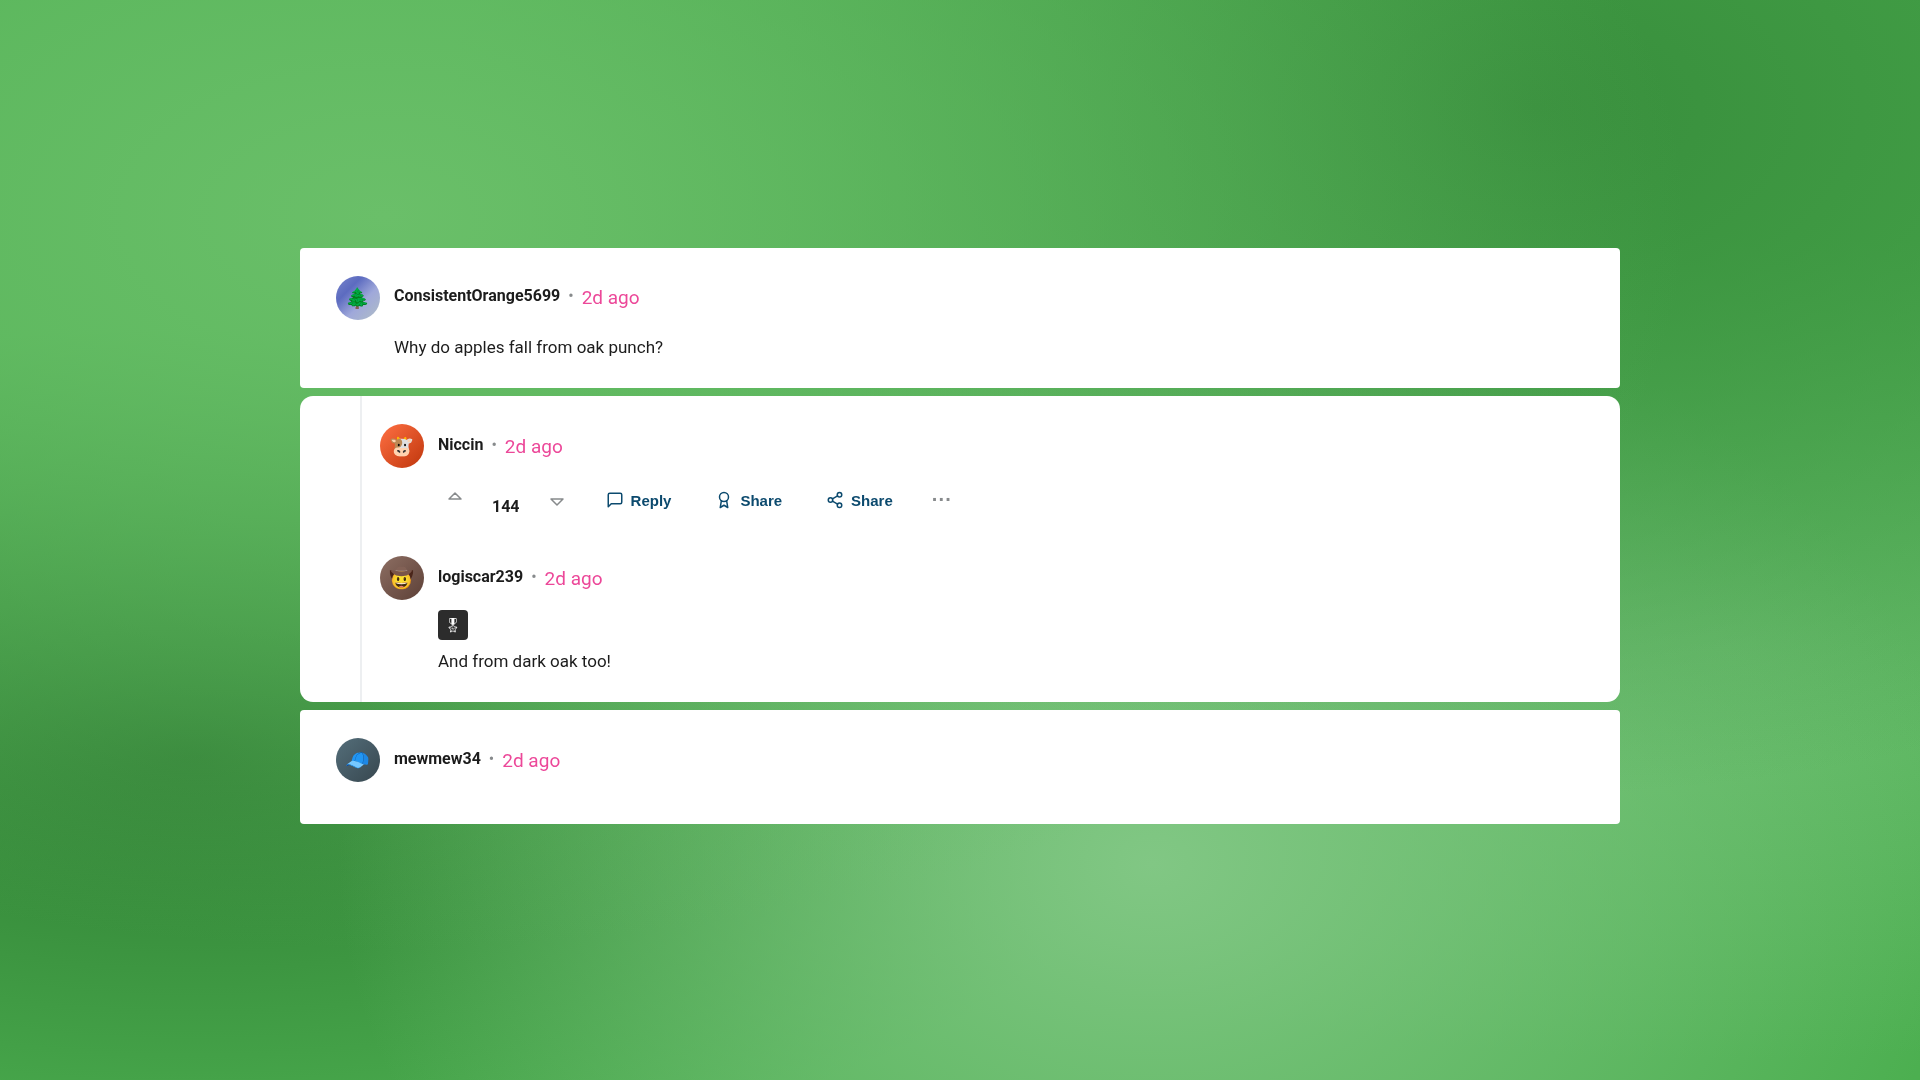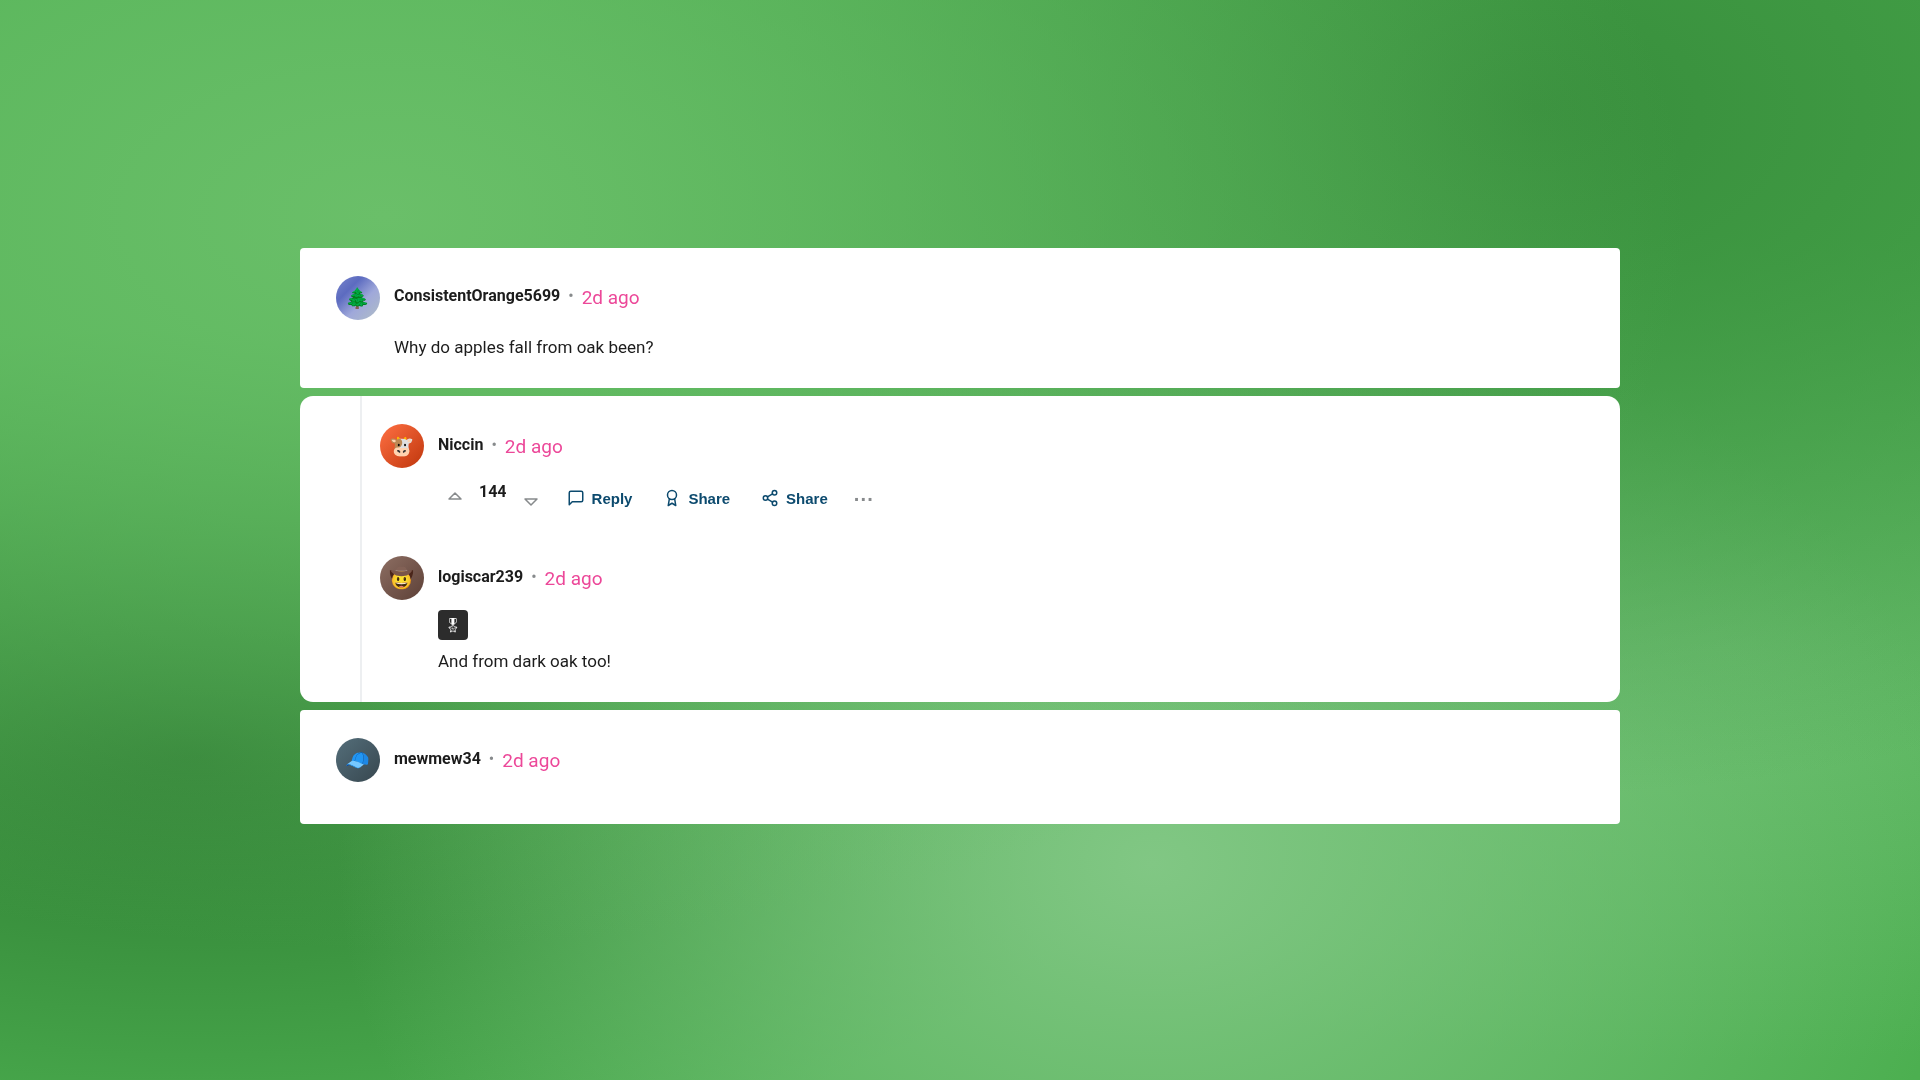--- a/index.html
+++ b/index.html
@@ -116,22 +116,22 @@
 
     .comment-body {
       font-size: 17px;
       color: #1c1c1c;
       line-height: 1.55;
       margin-left: 58px;
     }
 
     .comment-actions {
       display: flex;
-      align-items: flex-start;
-      gap: 7px;
+      align-items: flex-end;
+      gap: 20px;
       margin-top: 14px;
       margin-left: 58px;
     }
 
     .action-btn {
       display: flex;
       align-items: center;
       gap: 7px;
       padding: 7px 12px;
       border: none;
@@ -232,21 +232,21 @@
 
   <div class="comment-card">
     <div class="comment-header">
       <div class="avatar avatar-consistentorange"></div>
       <div class="comment-meta">
         <span class="username">ConsistentOrange5699</span>
         <span class="separator">•</span>
         <span class="timestamp">2d ago</span>
       </div>
     </div>
-    <div class="comment-body">Why do apples fall from oak been?</div>
+    <div class="comment-body">Why do apples fall from oak punch?</div>
   </div>
 
   <div class="nested-group">
     <div class="thread-line"></div>
 
     <div>
       <div class="comment-header">
         <div class="avatar avatar-niccin"></div>
         <div class="comment-meta">
           <span class="username">Niccin</span>

